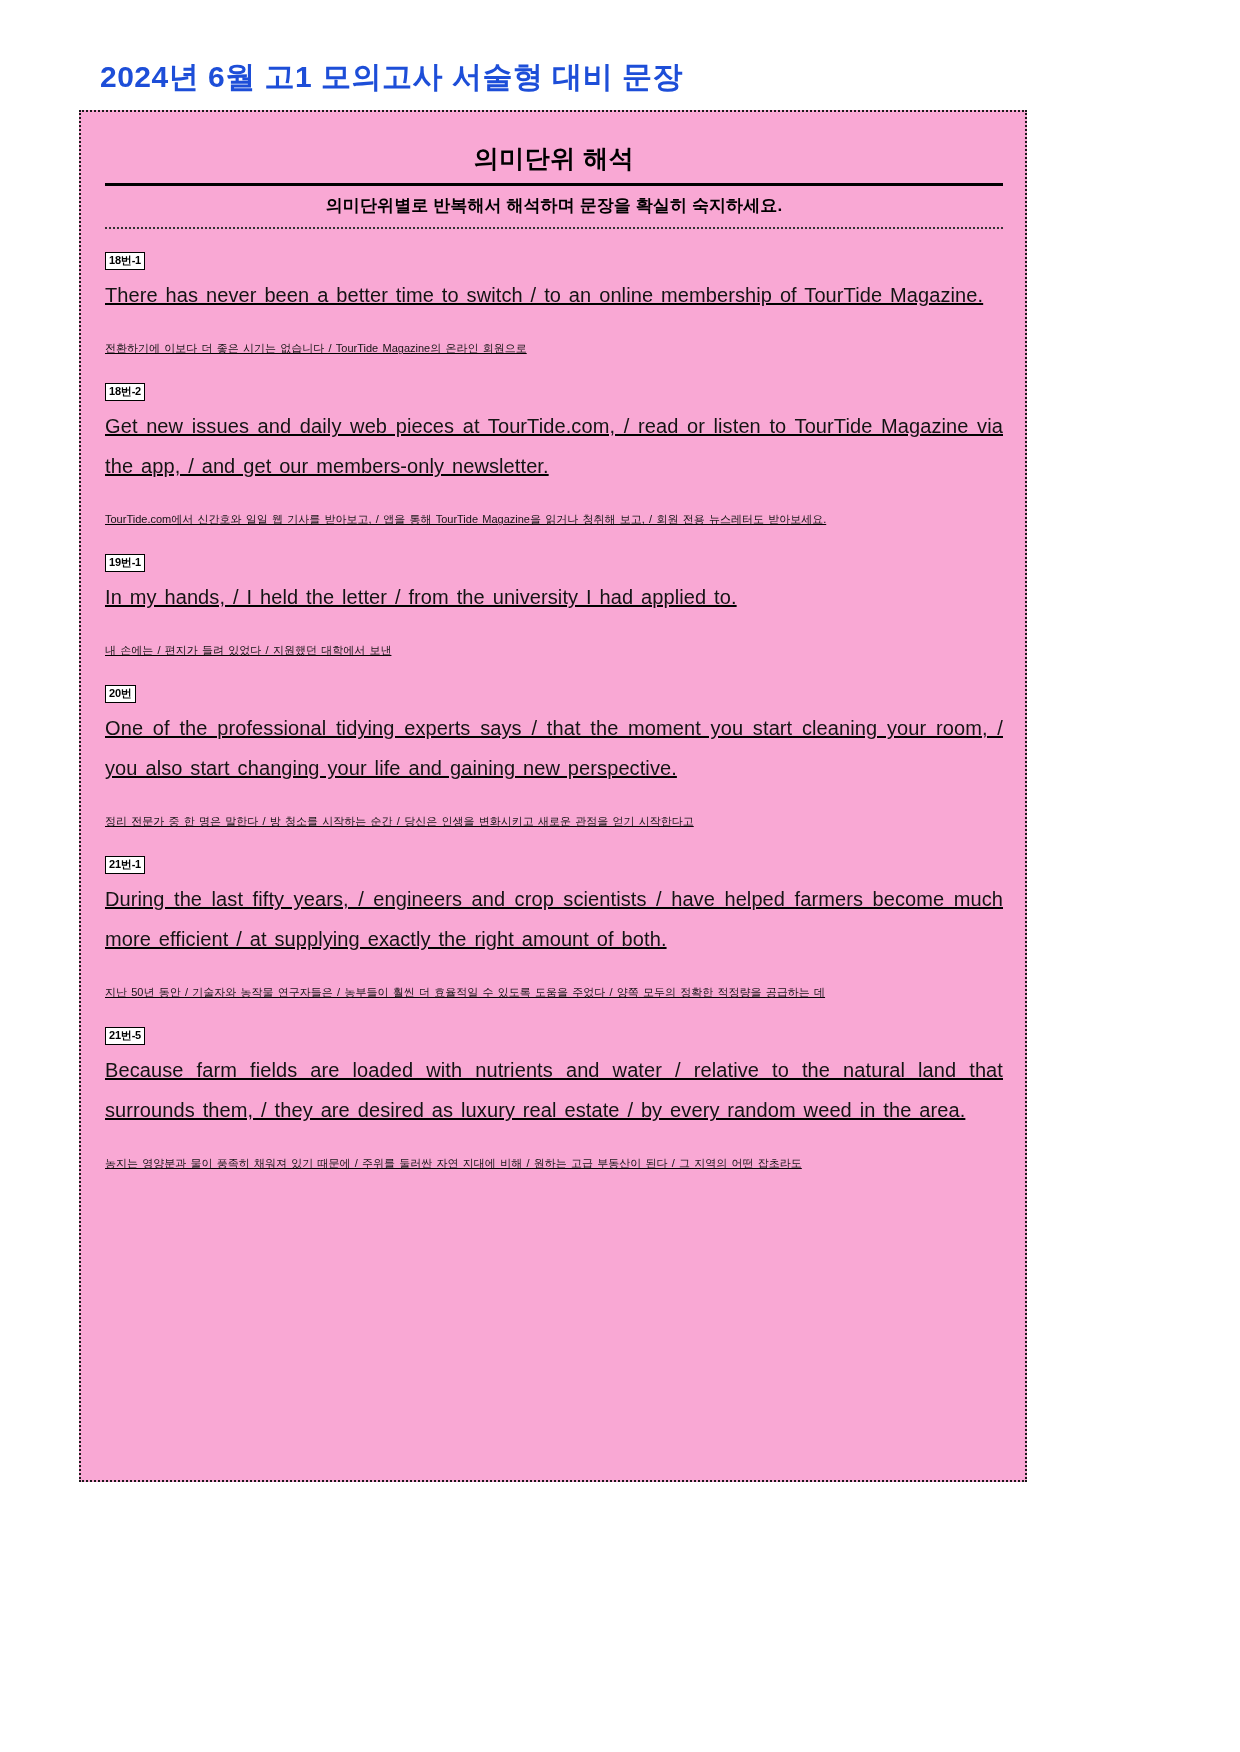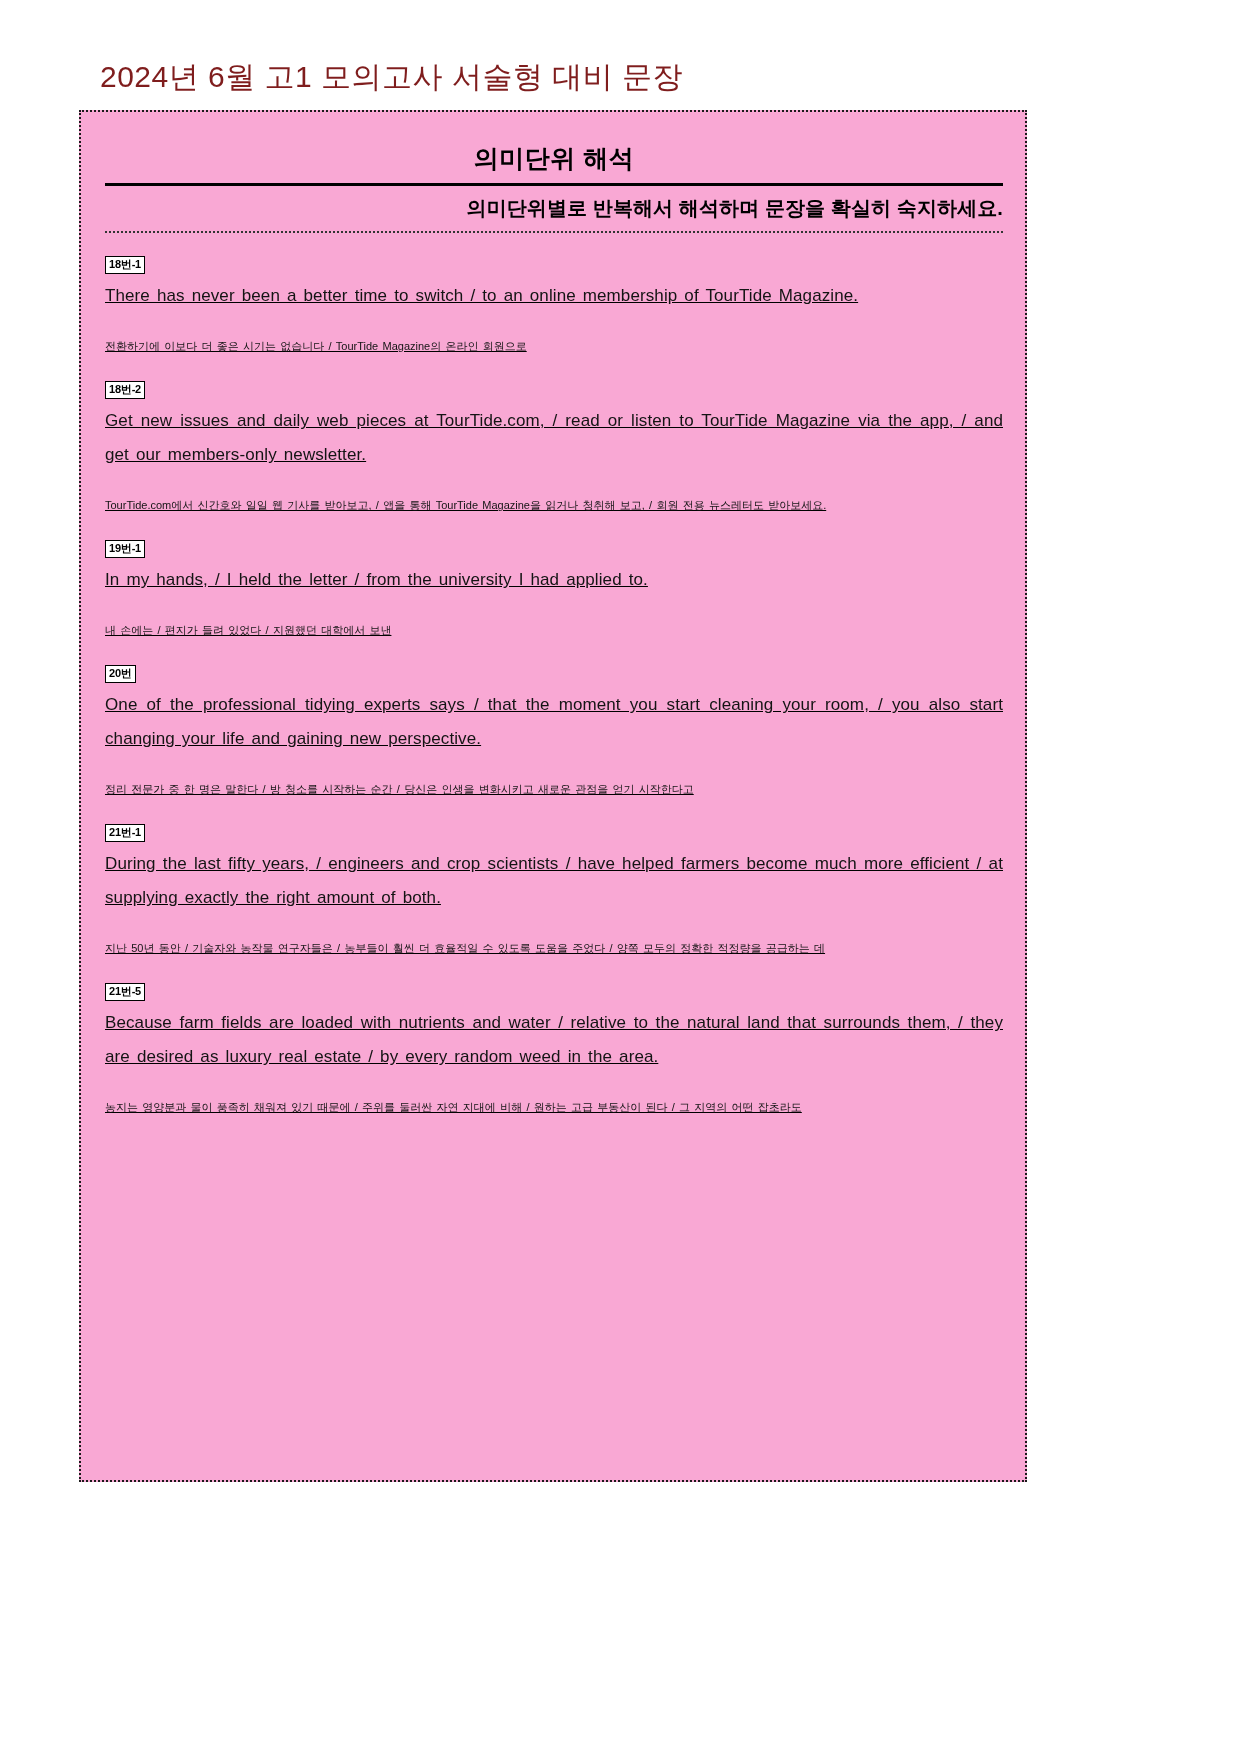--- a/index.html
+++ b/index.html
@@ -22,24 +22,24 @@
     box-sizing: border-box;
     padding: 0;
   }
 
   
   .page-title {
     position: absolute;
     left: 100px;
     top: 57px;
     font-size: 30px;
-    font-weight: 400;
+    font-weight: 700;
     letter-spacing: 0.5px;
     white-space: nowrap;
-    color: #7f1d1d;
+    color: #1d4ed8;
   }
 
   
   .frame {
     position: absolute;
     left: 79px;
     top: 110px;
     width: 948px;
     height: 1372px;
     box-sizing: border-box;
@@ -63,22 +63,22 @@
     letter-spacing: 0.5px;
     margin: 13px 0 0 0;
     line-height: 1.25;
   }
   .heading-rule {
     height: 0;
     border-top: 3px solid #000;
     margin: 9px 0 0 0;
   }
   .doc-subheading {
-    text-align: right;
-    font-size: 20px;
+    text-align: center;
+    font-size: 17px;
     font-weight: 700;
     letter-spacing: 0.1px;
     margin: 9px 0 0 0;
     line-height: 1.3;
   }
   .dotted-rule {
     height: 0;
     border-top: 2px dotted #333;
     margin: 10px 0 0 0;
   }
@@ -100,21 +100,21 @@
     font-size: 11px;
     font-weight: 700;
     line-height: 1;
     padding: 2px 3px 3px 3px;
     letter-spacing: -0.2px;
     color: #000;
     background: #fff;
   }
 
   .en-line {
-    font-size: 17px;
+    font-size: 20px;
     line-height: 2.0;
     text-align: justify;
     text-justify: inter-word;
     word-spacing: 2.2px;
     letter-spacing: 0.1px;
     margin: 0;
     color: #141414;
   }
   
   .en-line.justify-all {

